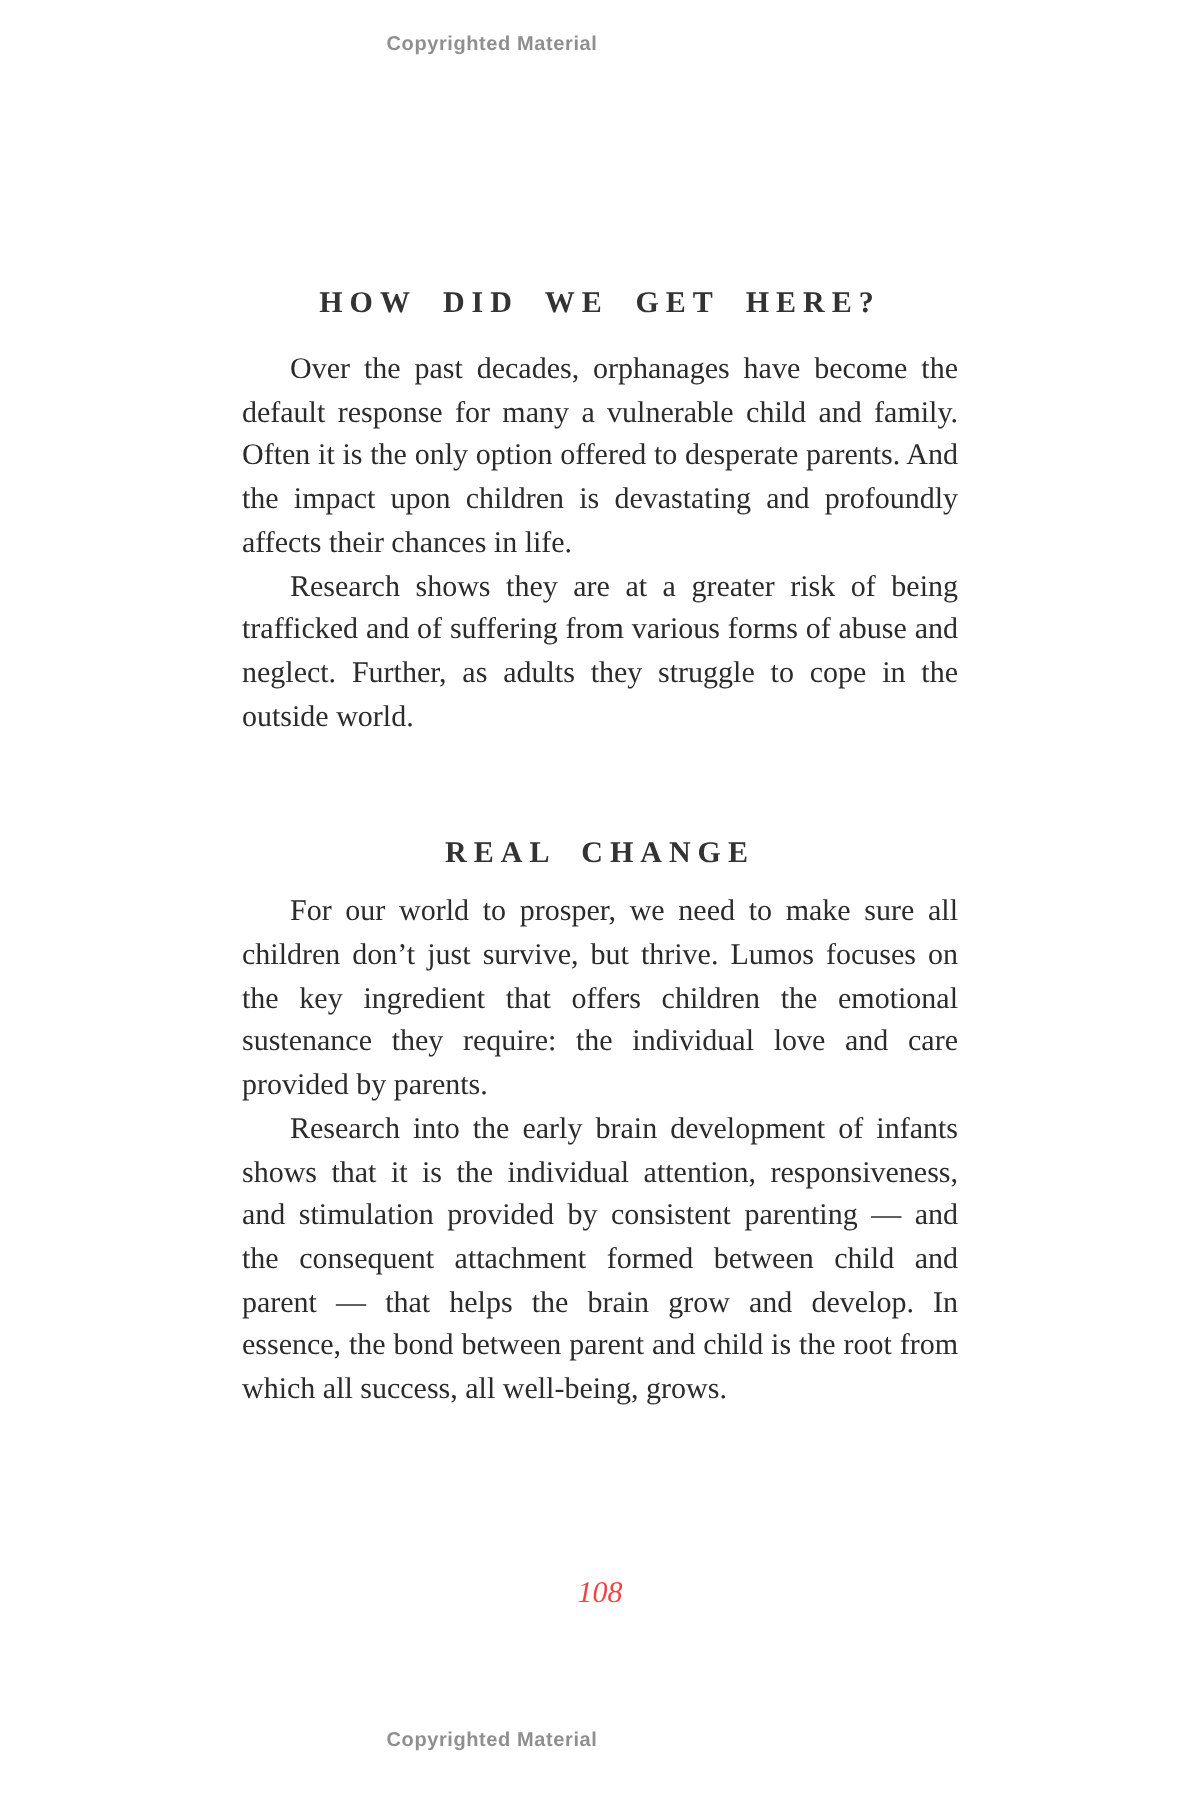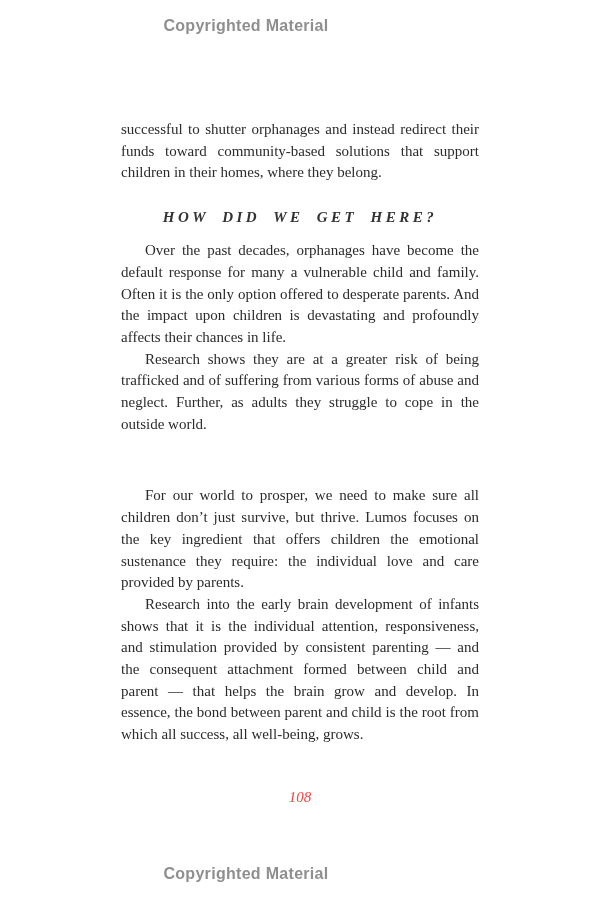--- a/index.html
+++ b/index.html
@@ -15,21 +15,21 @@
     overflow: hidden;
     font-family: "Liberation Serif", serif;
     color: #2b2b2b;
   }
   .copyright {
     position: absolute;
     left: 0;
     width: 492px;
     text-align: center;
     font-family: "Liberation Sans", sans-serif;
-    font-size: 16px;
+    font-size: 10px;
     font-weight: 600;
     color: #8f8f8f;
     letter-spacing: 0.3px;
   }
   .copyright.top { top: 17px; }
   .copyright.bottom { top: 865px; }
   .text-block {
     position: absolute;
     left: 121px;
     top: 119px;
@@ -48,21 +48,20 @@
   }
   h2.section-heading {
     margin: 12px;
     text-align: center;
     font-size: 15px;
     font-weight: 700;
     letter-spacing: 3.5px;
     word-spacing: 6px;
     color: #333333;
     line-height: 26px;
-    font-style: italic;
   }
   .heading-1 {
     margin-top: 20px !important;
     margin-bottom: 10px !important;
   }
   .heading-2 {
     margin-top: 18px !important;
     margin-bottom: 6px !important;
   }
   .page-number {
@@ -78,30 +77,29 @@
 </style>
 </head>
 <body>
 
 <div class="page">
 
   <div class="copyright top">Copyrighted Material</div>
 
   <div class="text-block">
 
-    <p>successful to shutter orphanages and instead redirect their funds toward community-based solutions that support children in their homes, where they belong.</p>
 
     <h2 class="section-heading heading-1">HOW DID WE GET HERE?</h2>
 
     <p class="indent">Over the past decades, orphanages have become the default response for many a vulnerable child and family. Often it is the only option offered to desperate parents. And the impact upon children is devastating and profoundly affects their chances in life.</p>
 
     <p class="indent">Research shows they are at a greater risk of being trafficked and of suffering from various forms of abuse and neglect. Further, as adults they struggle to cope in the outside world.</p>
 
     <h2 class="section-heading heading-2"><br>
-      </h2>
+      <span>REAL CHANGE</span></h2>
 
     <p class="indent">For our world to prosper, we need to make sure all children don’t just survive, but thrive. Lumos focuses on the key ingredient that offers children the emotional sustenance they require: the individual love and care provided by parents.</p>
 
     <p class="indent">Research into the early brain development of infants shows that it is the individual attention, responsiveness, and stimulation provided by consistent parenting — and the consequent attachment formed between child and parent — that helps the brain grow and develop. In essence, the bond between parent and child is the root from which all success, all well-being, grows.</p>
 
   </div>
 
   <div class="page-number">108</div>
 
   <div class="copyright bottom">Copyrighted Material</div>

